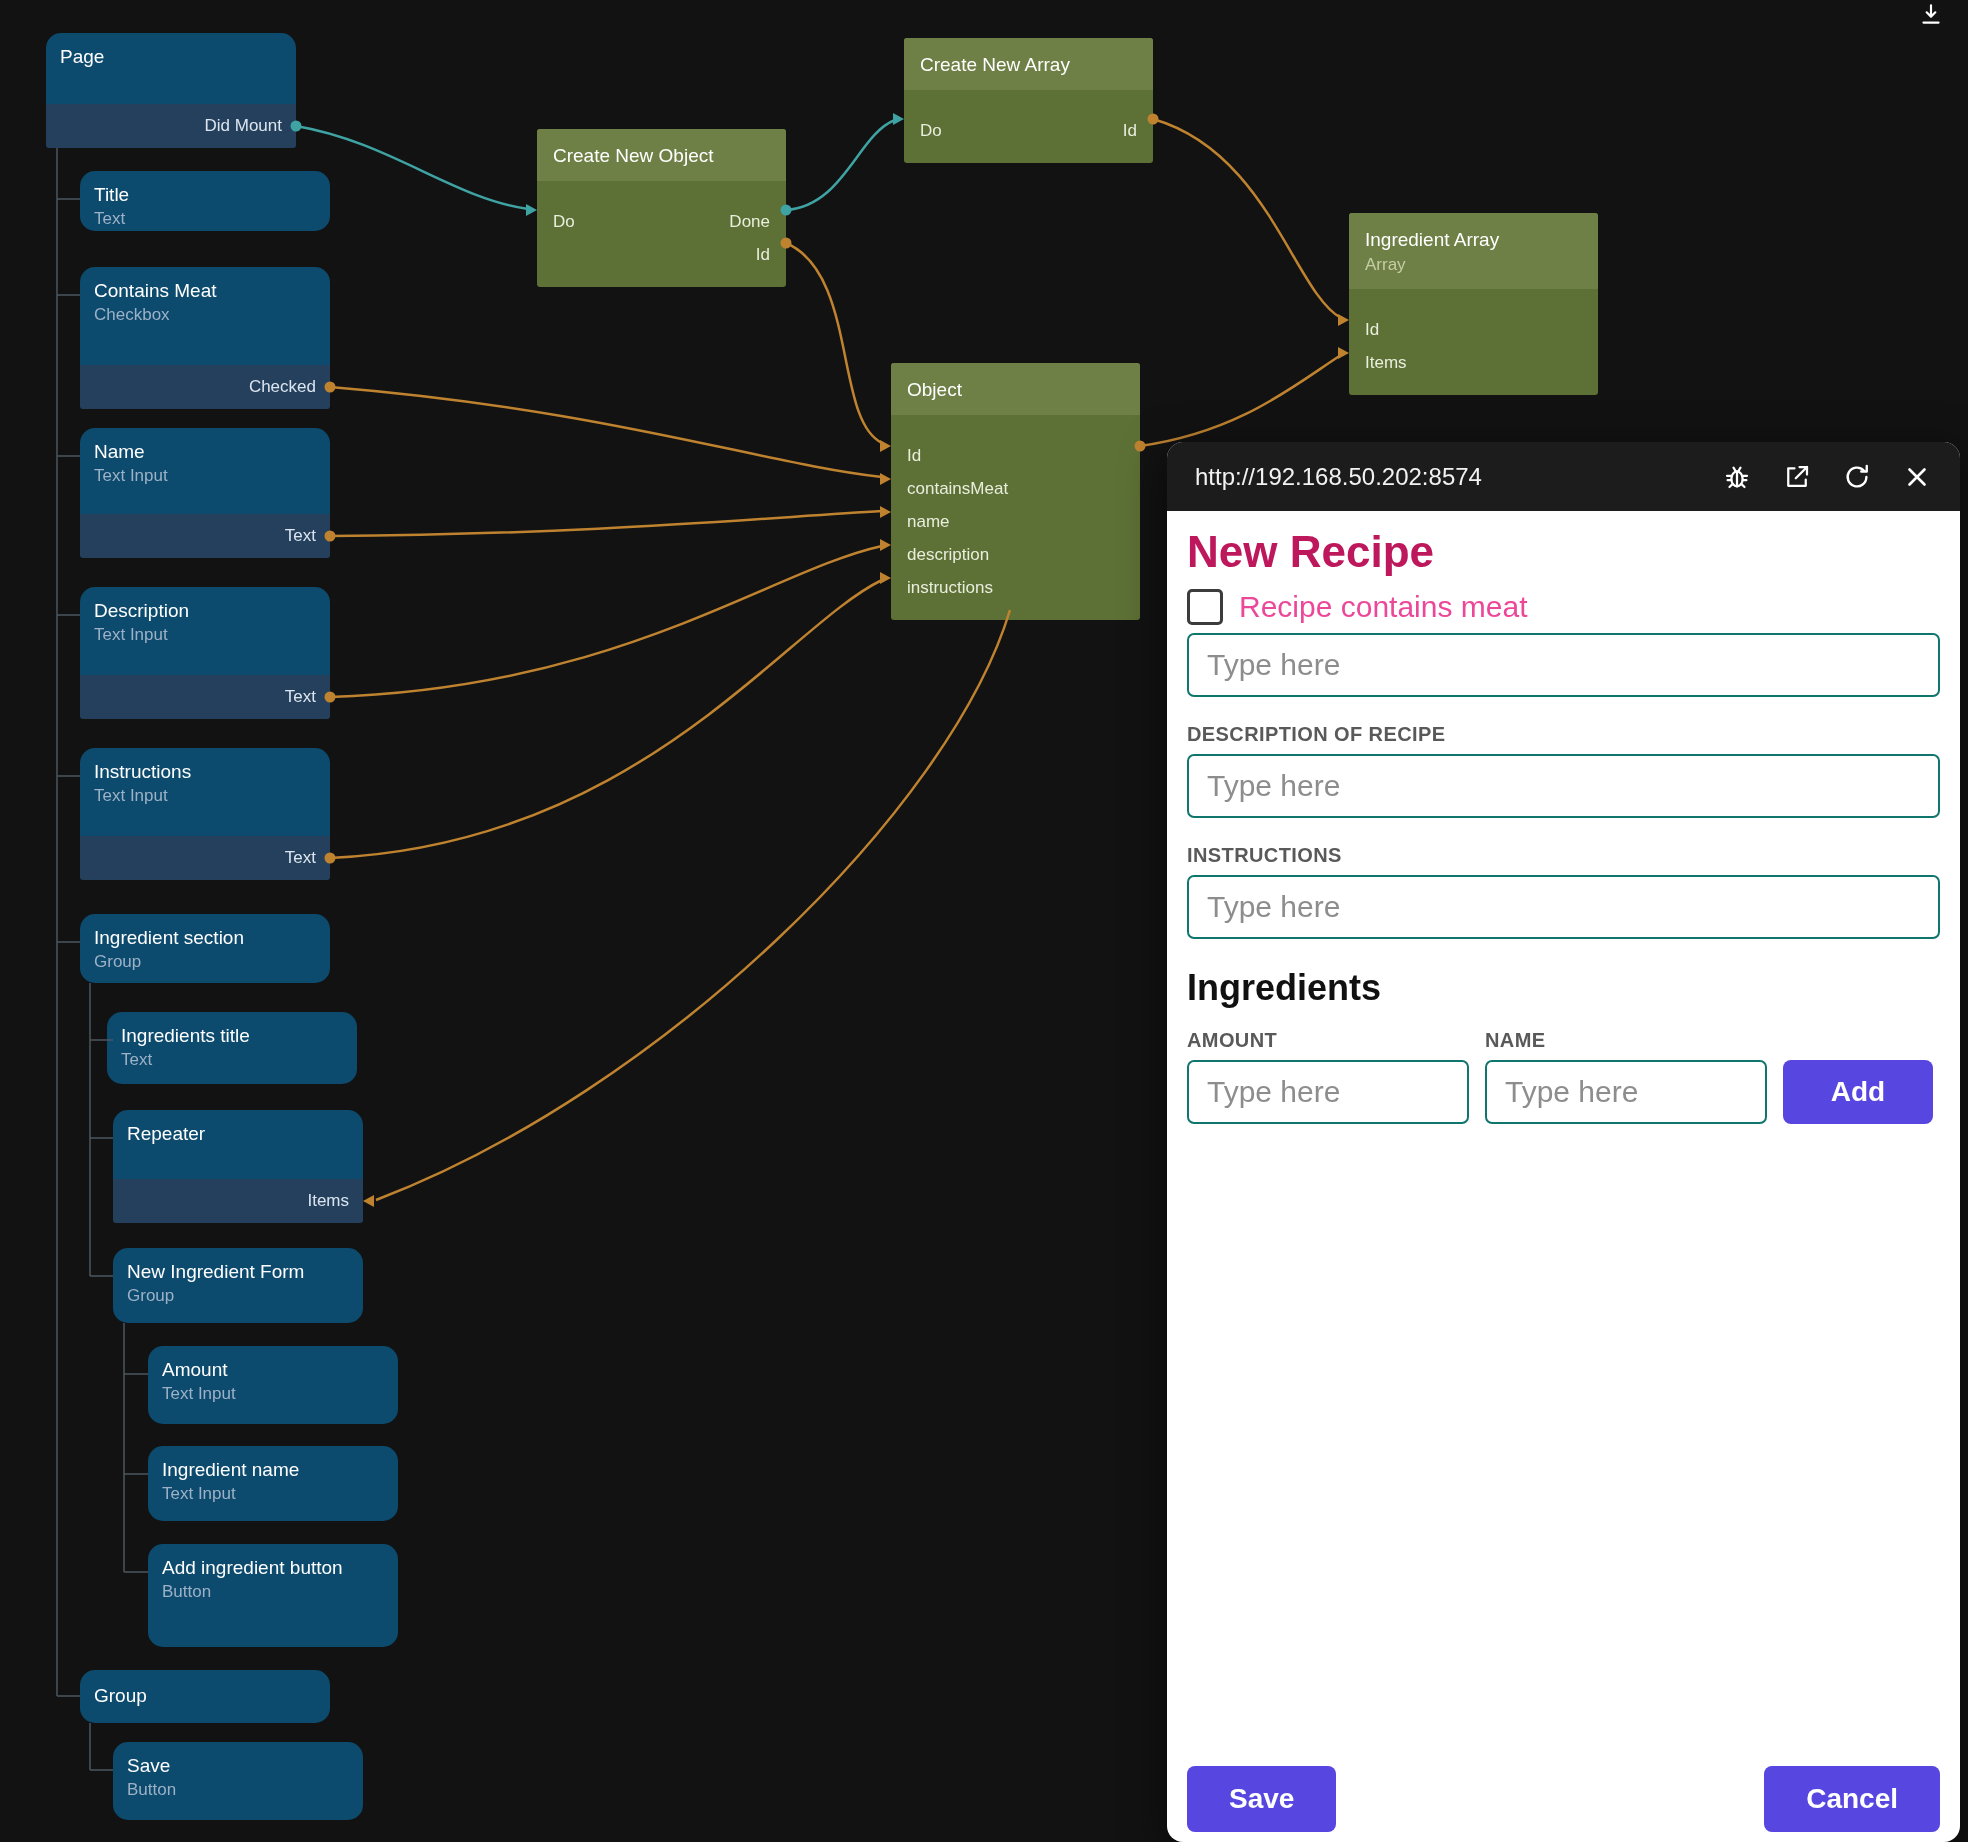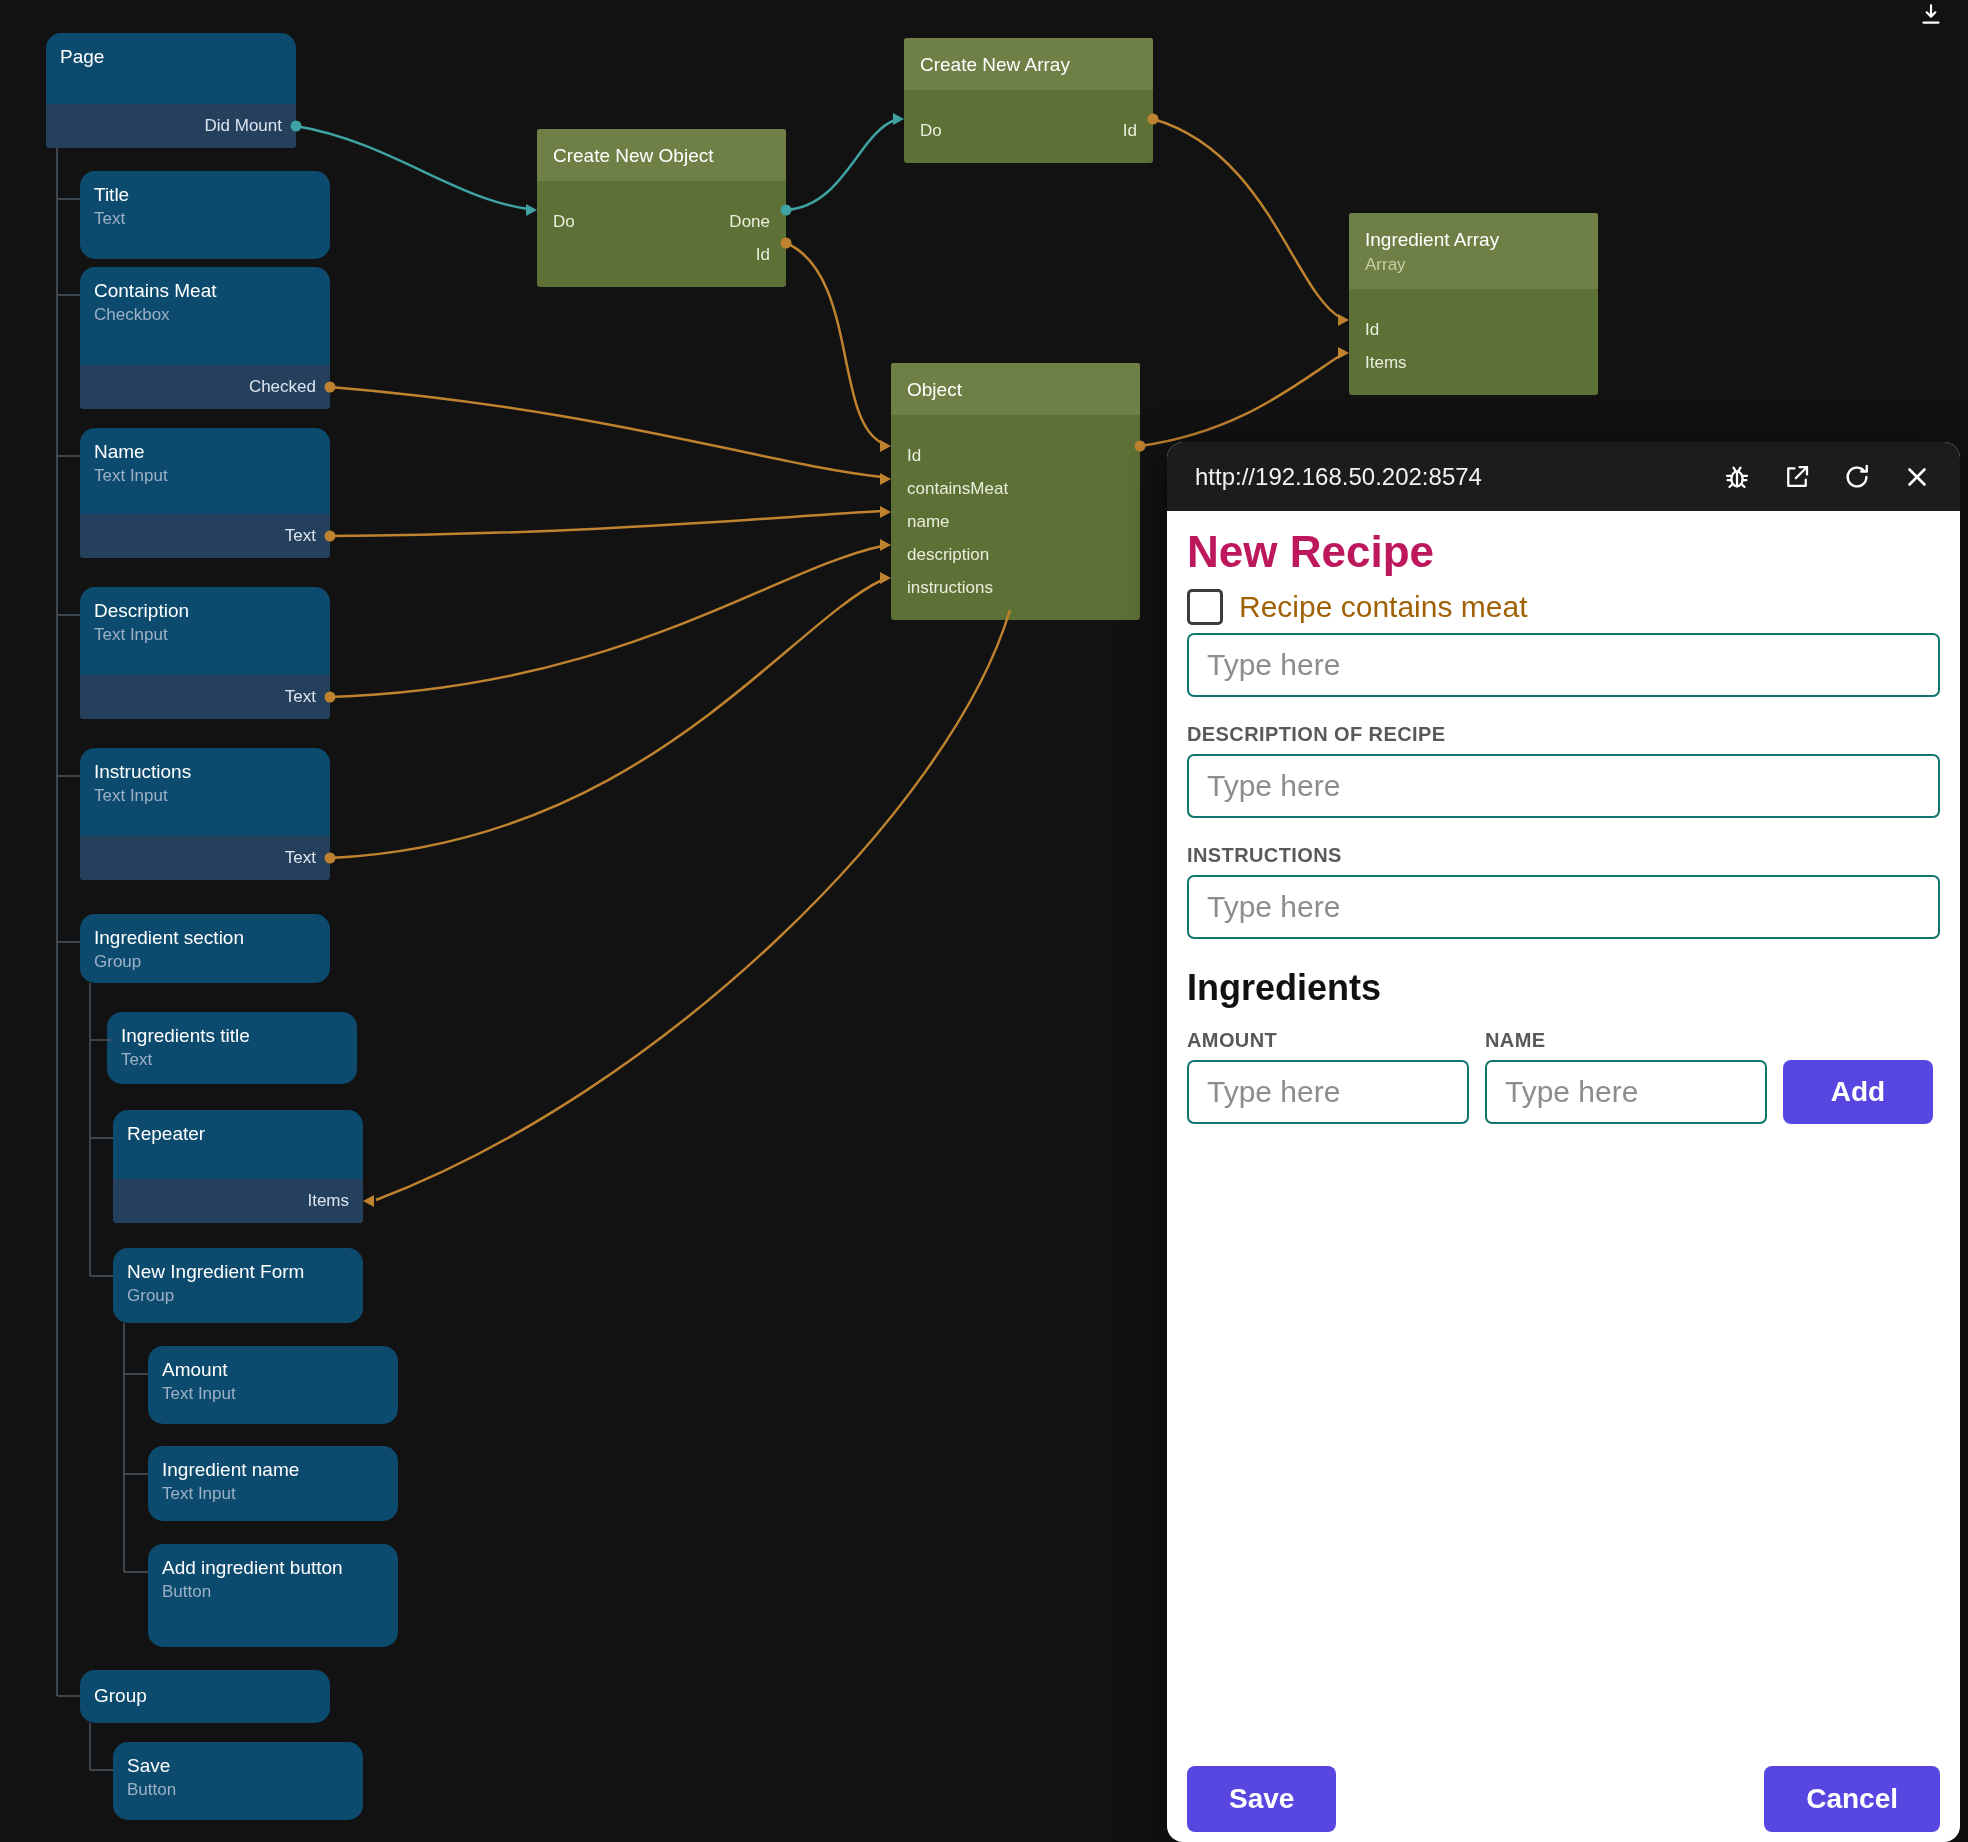--- a/index.html
+++ b/index.html
@@ -32,21 +32,21 @@
   
   #preview{position:absolute;left:1167px;top:442px;width:793px;height:1400px;background:#ffffff;
     border-radius:16px;overflow:hidden;z-index:5;box-shadow:0 10px 44px rgba(0,0,0,.55);}
   .pbar{height:69px;background:#1c1c1c;display:flex;align-items:center;padding:0 28px;gap:30px;}
   .purl{font-size:24px;color:#f2f2f2;margin-right:auto;}
   .picon{width:30px;height:30px;flex:0 0 auto;cursor:pointer;}
   .pbody{position:relative;height:1331px;padding:0 20px;box-sizing:border-box;}
   .ptitle{margin:16px 0 0;font-size:44px;font-weight:700;color:#be185d;}
   .chkrow{display:flex;align-items:center;gap:16px;margin-top:12px;}
   .chkbox{width:36px;height:36px;border:3px solid #3c3c3c;border-radius:5px;box-sizing:border-box;}
-  .chklabel{font-size:30px;color:#a16207;}
+  .chklabel{font-size:30px;color:#ec4899;}
   .flabel{margin-top:26px;font-size:20px;font-weight:700;color:#595959;letter-spacing:.4px;}
   .tinput{margin-top:8px;width:100%;height:64px;border:2px solid #0f766e;border-radius:7px;
     font-size:30px;padding:0 18px;color:#222;box-sizing:border-box;background:#fff;font-family:inherit;display:block;}
   .tinput::placeholder{color:#8d8d8d;}
   .ptitle2{margin:28px 0 0;font-size:36px;font-weight:700;color:#111111;}
   .igrid{display:grid;grid-template-columns:282px 282px 150px;gap:8px 16px;margin-top:20px;align-items:end;}
   .igrid .flabel{margin-top:0;}
   .igrid .tinput{margin-top:0;}
   .addbtn,.btn{height:64px;border-radius:8px;background:#5746e0;color:#ffffff;font-size:28px;
     font-weight:700;border:none;font-family:inherit;cursor:pointer;}
@@ -115,21 +115,21 @@
     </g>
   </svg>
 
   <div class="bnode" style="left:46px;top:33px;height:115px">
     <div class="nhead">
         <div class="ntitle">Page</div>
       </div>
     <div class="nband">Did Mount</div>
   </div>
 
-  <div class="bnode" style="left:80px;top:171px;height:88px">
+  <div class="bnode" style="left:80px;top:171px;height:60px">
     <div class="nhead">
       <div class="ntitle">Title</div>
       <div class="nsub">Text</div>
     </div>
   </div>
 
   <div class="bnode" style="left:80px;top:267px;height:142px">
     <div class="nhead">
       <div class="ntitle">Contains Meat</div>
       <div class="nsub">Checkbox</div>

